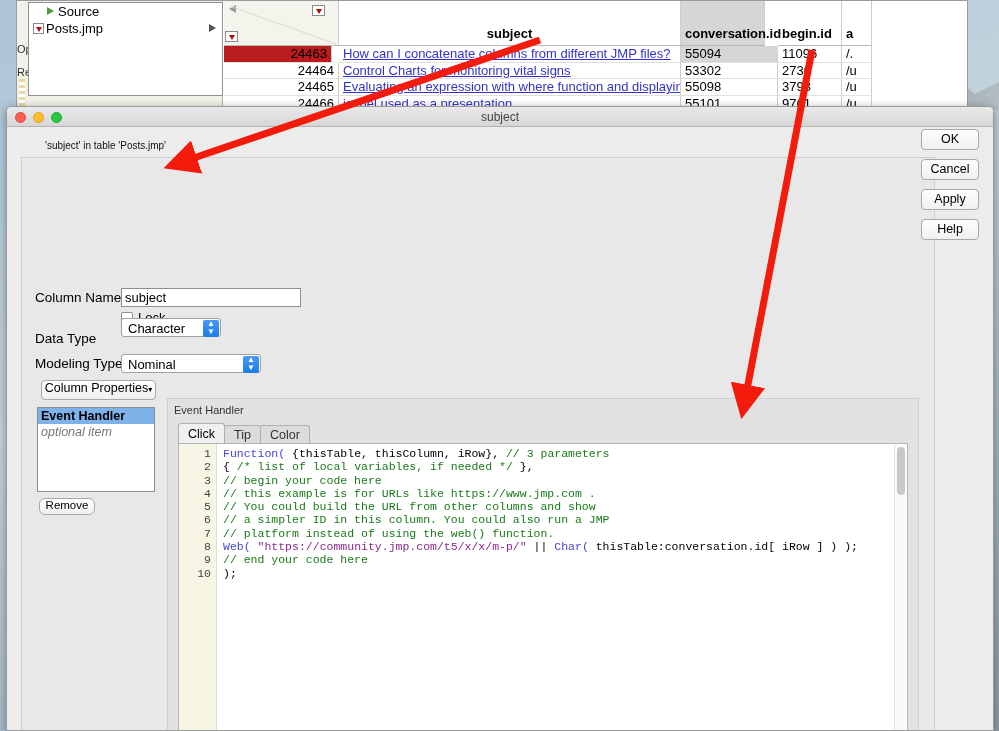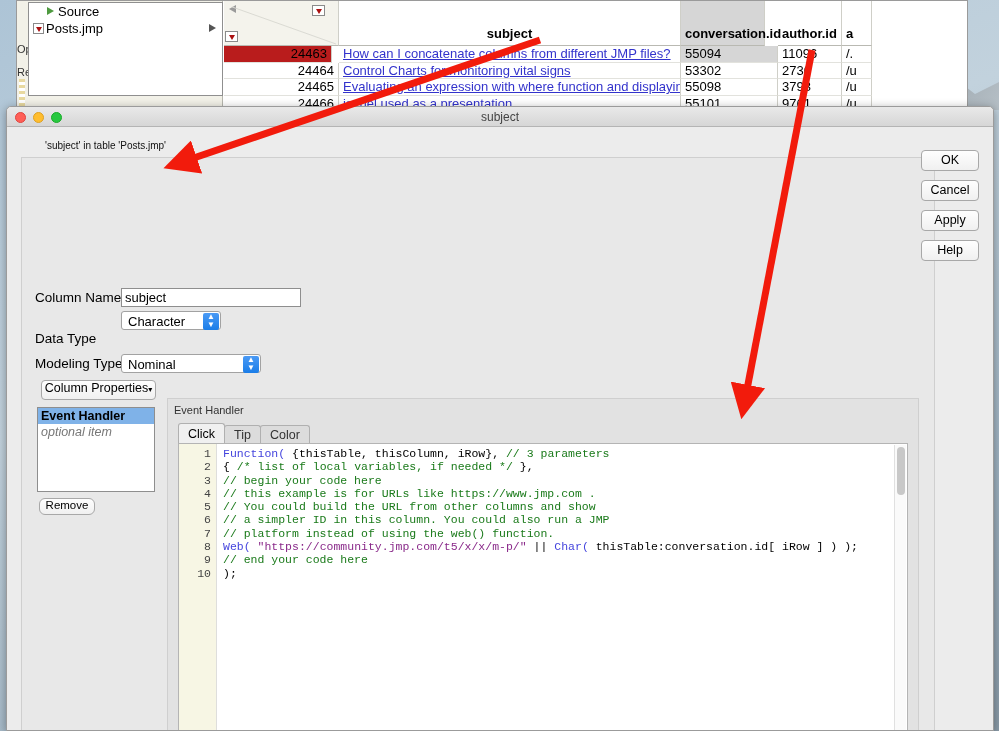--- a/index.html
+++ b/index.html
@@ -250,21 +250,21 @@
       <div class="hdr-drop" style="left:1px; top:30px;"></div>
     </div>
 
     <div class="colhdr" style="left:115px; width:342px;">
       <span style="text-align:center;">subject</span>
     </div>
     <div class="colhdr" style="left:457px; width:84px; background:#d6d6d6;">
       <span>conversation.id</span>
     </div>
     <div class="colhdr" style="left:554px; width:64px;">
-      <span>author.id</span>
+      <span>begin.id</span>
     </div>
     <div class="colhdr" style="left:618px; width:30px;">
       <span>a</span>
     </div>
 
     <div class="row" style="top:45px;">
       <div class="cell num" style="left:0; width:108px; background:#b91c1c;">24463</div>
       <div class="cell link" style="left:115px; width:342px;">How can I concatenate columns from different JMP files?</div>
       <div class="cell" style="left:457px; width:97px; background:#d6d6d6;">55094</div>
       <div class="cell" style="left:554px; width:64px;">11096</div>
@@ -311,21 +311,21 @@
 
     <div class="form-label" style="left:28px; top:162px;">Column Name</div>
     <input id="colname-input" type="text" value="subject" style="">
 
     <div class="chk-row">
       <span class="chk"></span>
       <span>Lock</span>
     </div>
 
     <div class="form-label" style="left:28px; top:203px;">Data Type</div>
-    <div class="popup" style="left:114px; top:183px; width:100px;">
+    <div class="popup" style="left:114px; top:190px; width:100px;">
       <span>Character</span>
       <span class="arrows">
           <i>▲</i>
           <i>▼</i>
         </span>
     </div>
 
     <div class="form-label" style="left:28px; top:228px;">Modeling Type</div>
     <div class="popup" style="left:114px; top:226px; width:140px;">
       <span>Nominal</span>
@@ -361,21 +361,21 @@
         <div id="gutter">1<br>2<br>3<br>4<br>5<br>6<br>7<br>8<br>9<br>10</div>
         <div id="code"><span class="k-fn">Function(</span><span class="k-pl"> {thisTable, thisColumn, iRow}, </span><span class="k-cm">// 3 parameters</span><br><span class="k-pl">{ </span><span class="k-cm">/* list of local variables, if needed */</span><span class="k-pl"> },</span><br><span class="k-cm">// begin your code here</span><br><span class="k-cm">// this example is for URLs like https://www.jmp.com .</span><br><span class="k-cm">// You could build the URL from other columns and show</span><br><span class="k-cm">// a simpler ID in this column. You could also run a JMP</span><br><span class="k-cm">// platform instead of using the web() function.</span><br><span class="k-fn">Web(</span><span class="k-pl"> </span><span class="k-st">"https://community.jmp.com/t5/x/x/m-p/"</span><span class="k-pl"> || </span><span class="k-fn">Char(</span><span class="k-pl"> thisTable:conversation.id[ iRow ] ) );</span><br><span class="k-cm">// end your code here</span><br><span class="k-pl">);</span></div>
         <div id="vscroll">
           <div class="thumb"></div>
         </div>
       </div>
 
     </div>
 
     <div id="sidebtns">
-      <div class="btn" style="margin-top:22px;">OK</div>
+      <div class="btn" style="margin-top:1px;">OK</div>
       <div class="btn">Cancel</div>
       <div class="btn">Apply</div>
       <div class="btn">Help</div>
     </div>
 
   </div>
 </div>
 
 <svg id="arrows" width="999" height="731" viewBox="0 0 999 731">
   <defs>

